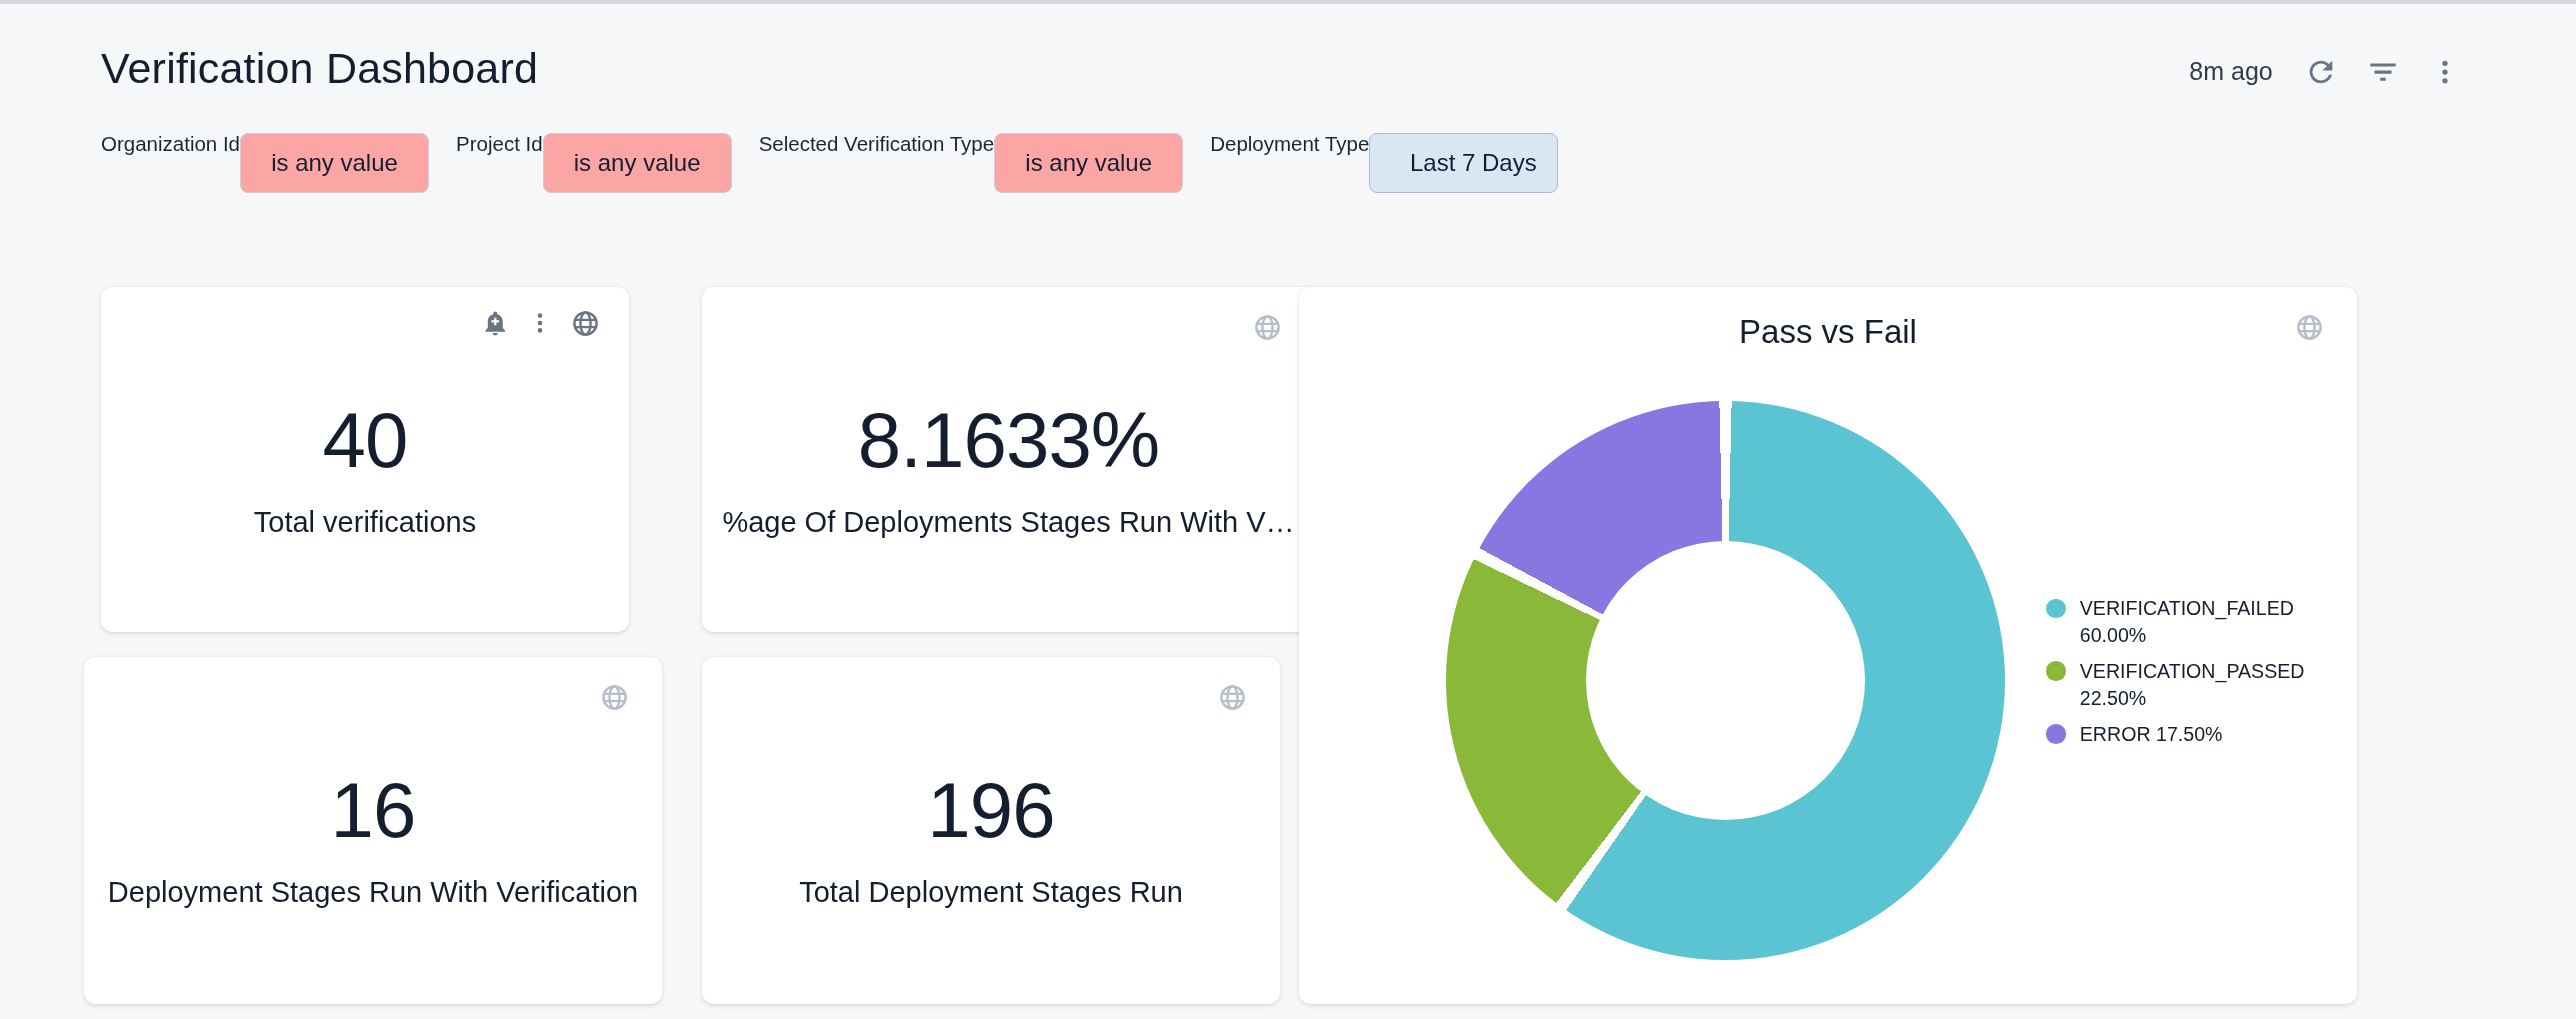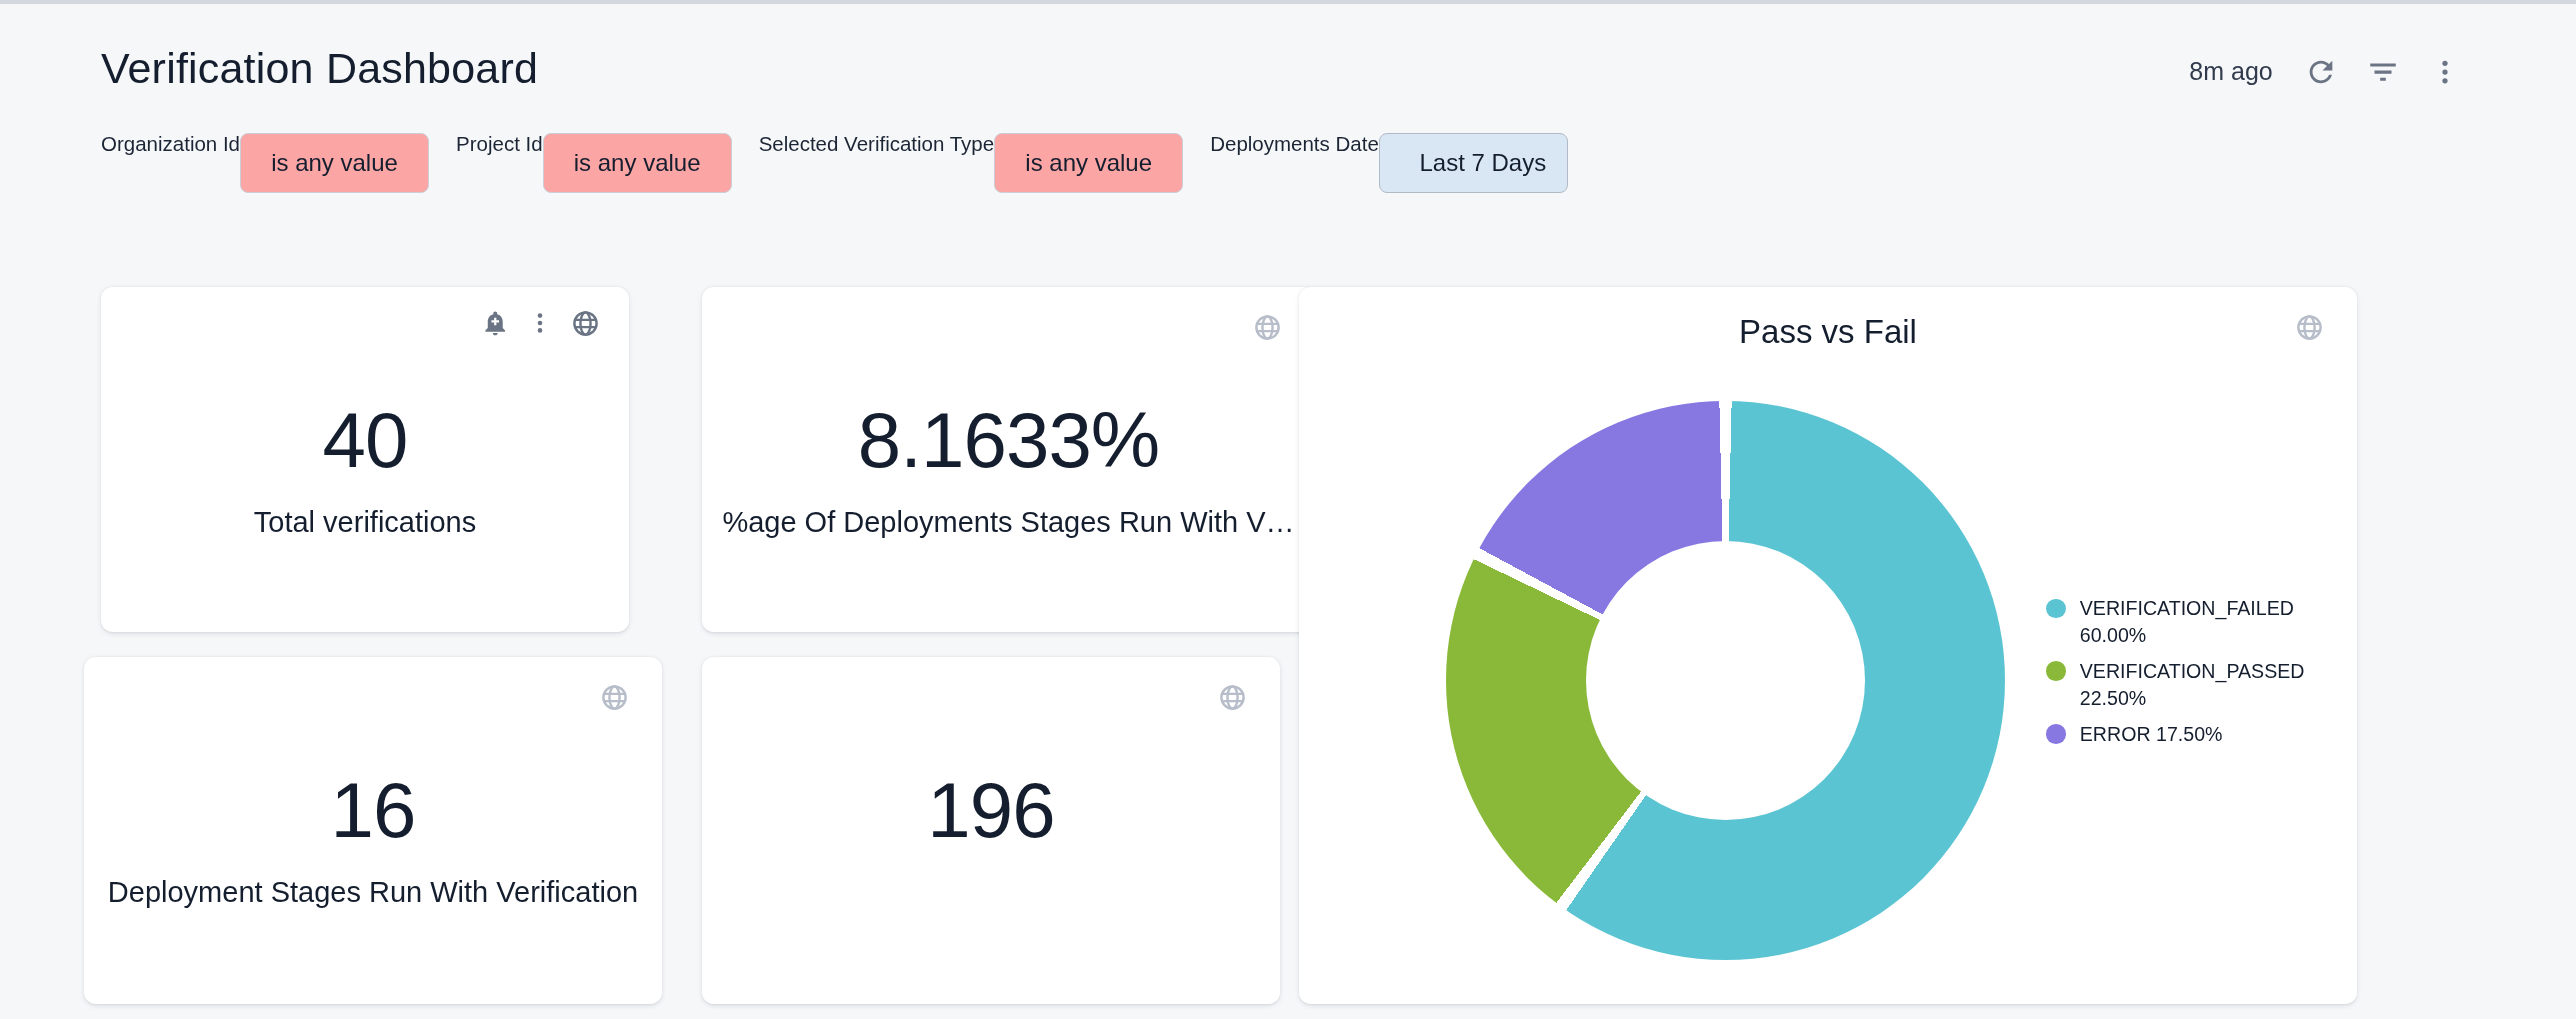--- a/index.html
+++ b/index.html
@@ -147,21 +147,21 @@
     </div>
     <div class="filter-group">
       <span class="filter-label">Project Id</span>
       <div class="filter-box">is any value</div>
     </div>
     <div class="filter-group">
       <span class="filter-label">Selected Verification Type</span>
       <div class="filter-box">is any value</div>
     </div>
     <div class="filter-group">
-      <span class="filter-label">Deployments Date</span>
+      <span class="filter-label">Deployment Type</span>
       <div class="filter-box active">Last 7 Days</div>
     </div>
   </div>
 
   <div class="card kpi1">
     <div class="card-actions">
       <button class="icon-btn">
         <span>
           <svg width="28.5" height="28.5" viewBox="0 0 24 24">
               <path fill="currentColor" d="M12 22.2c1.15 0 2.05-.9 2.05-2.05h-4.1c0 1.15.9 2.05 2.05 2.05zM18.3 16v-5.1c0-3.15-1.7-5.8-4.65-6.5V3.6c0-.86-.74-1.55-1.65-1.55s-1.65.69-1.65 1.55v.8C7.4 5.1 5.7 7.73 5.7 10.9V16l-2 2v1.1h16.6V18l-2-2z"></path>
@@ -224,20 +224,21 @@
     <button class="card-globe icon-btn">
       <span>
         <svg width="29" height="29" viewBox="0 0 24 24" fill="none" stroke="currentColor" stroke-width="2">
             <circle cx="12" cy="12" r="9.2"></circle>
             <ellipse cx="12" cy="12" rx="4.2" ry="9.2"></ellipse>
             <path d="M3.3 9h17.4M3.3 15h17.4"></path>
           </svg>
       </span>
     </button>
     <div class="kpi-value">196</div>
+    <div class="kpi-label">Total Deployment Stages Run</div>
   </div>
 
   <div class="card chart-card">
     <div class="chart-title">Pass vs Fail</div>
     <button class="card-globe icon-btn">
       <span>
         <svg width="29" height="29" viewBox="0 0 24 24" fill="none" stroke="currentColor" stroke-width="2">
             <circle cx="12" cy="12" r="9.2"></circle>
             <ellipse cx="12" cy="12" rx="4.2" ry="9.2"></ellipse>
             <path d="M3.3 9h17.4M3.3 15h17.4"></path>

